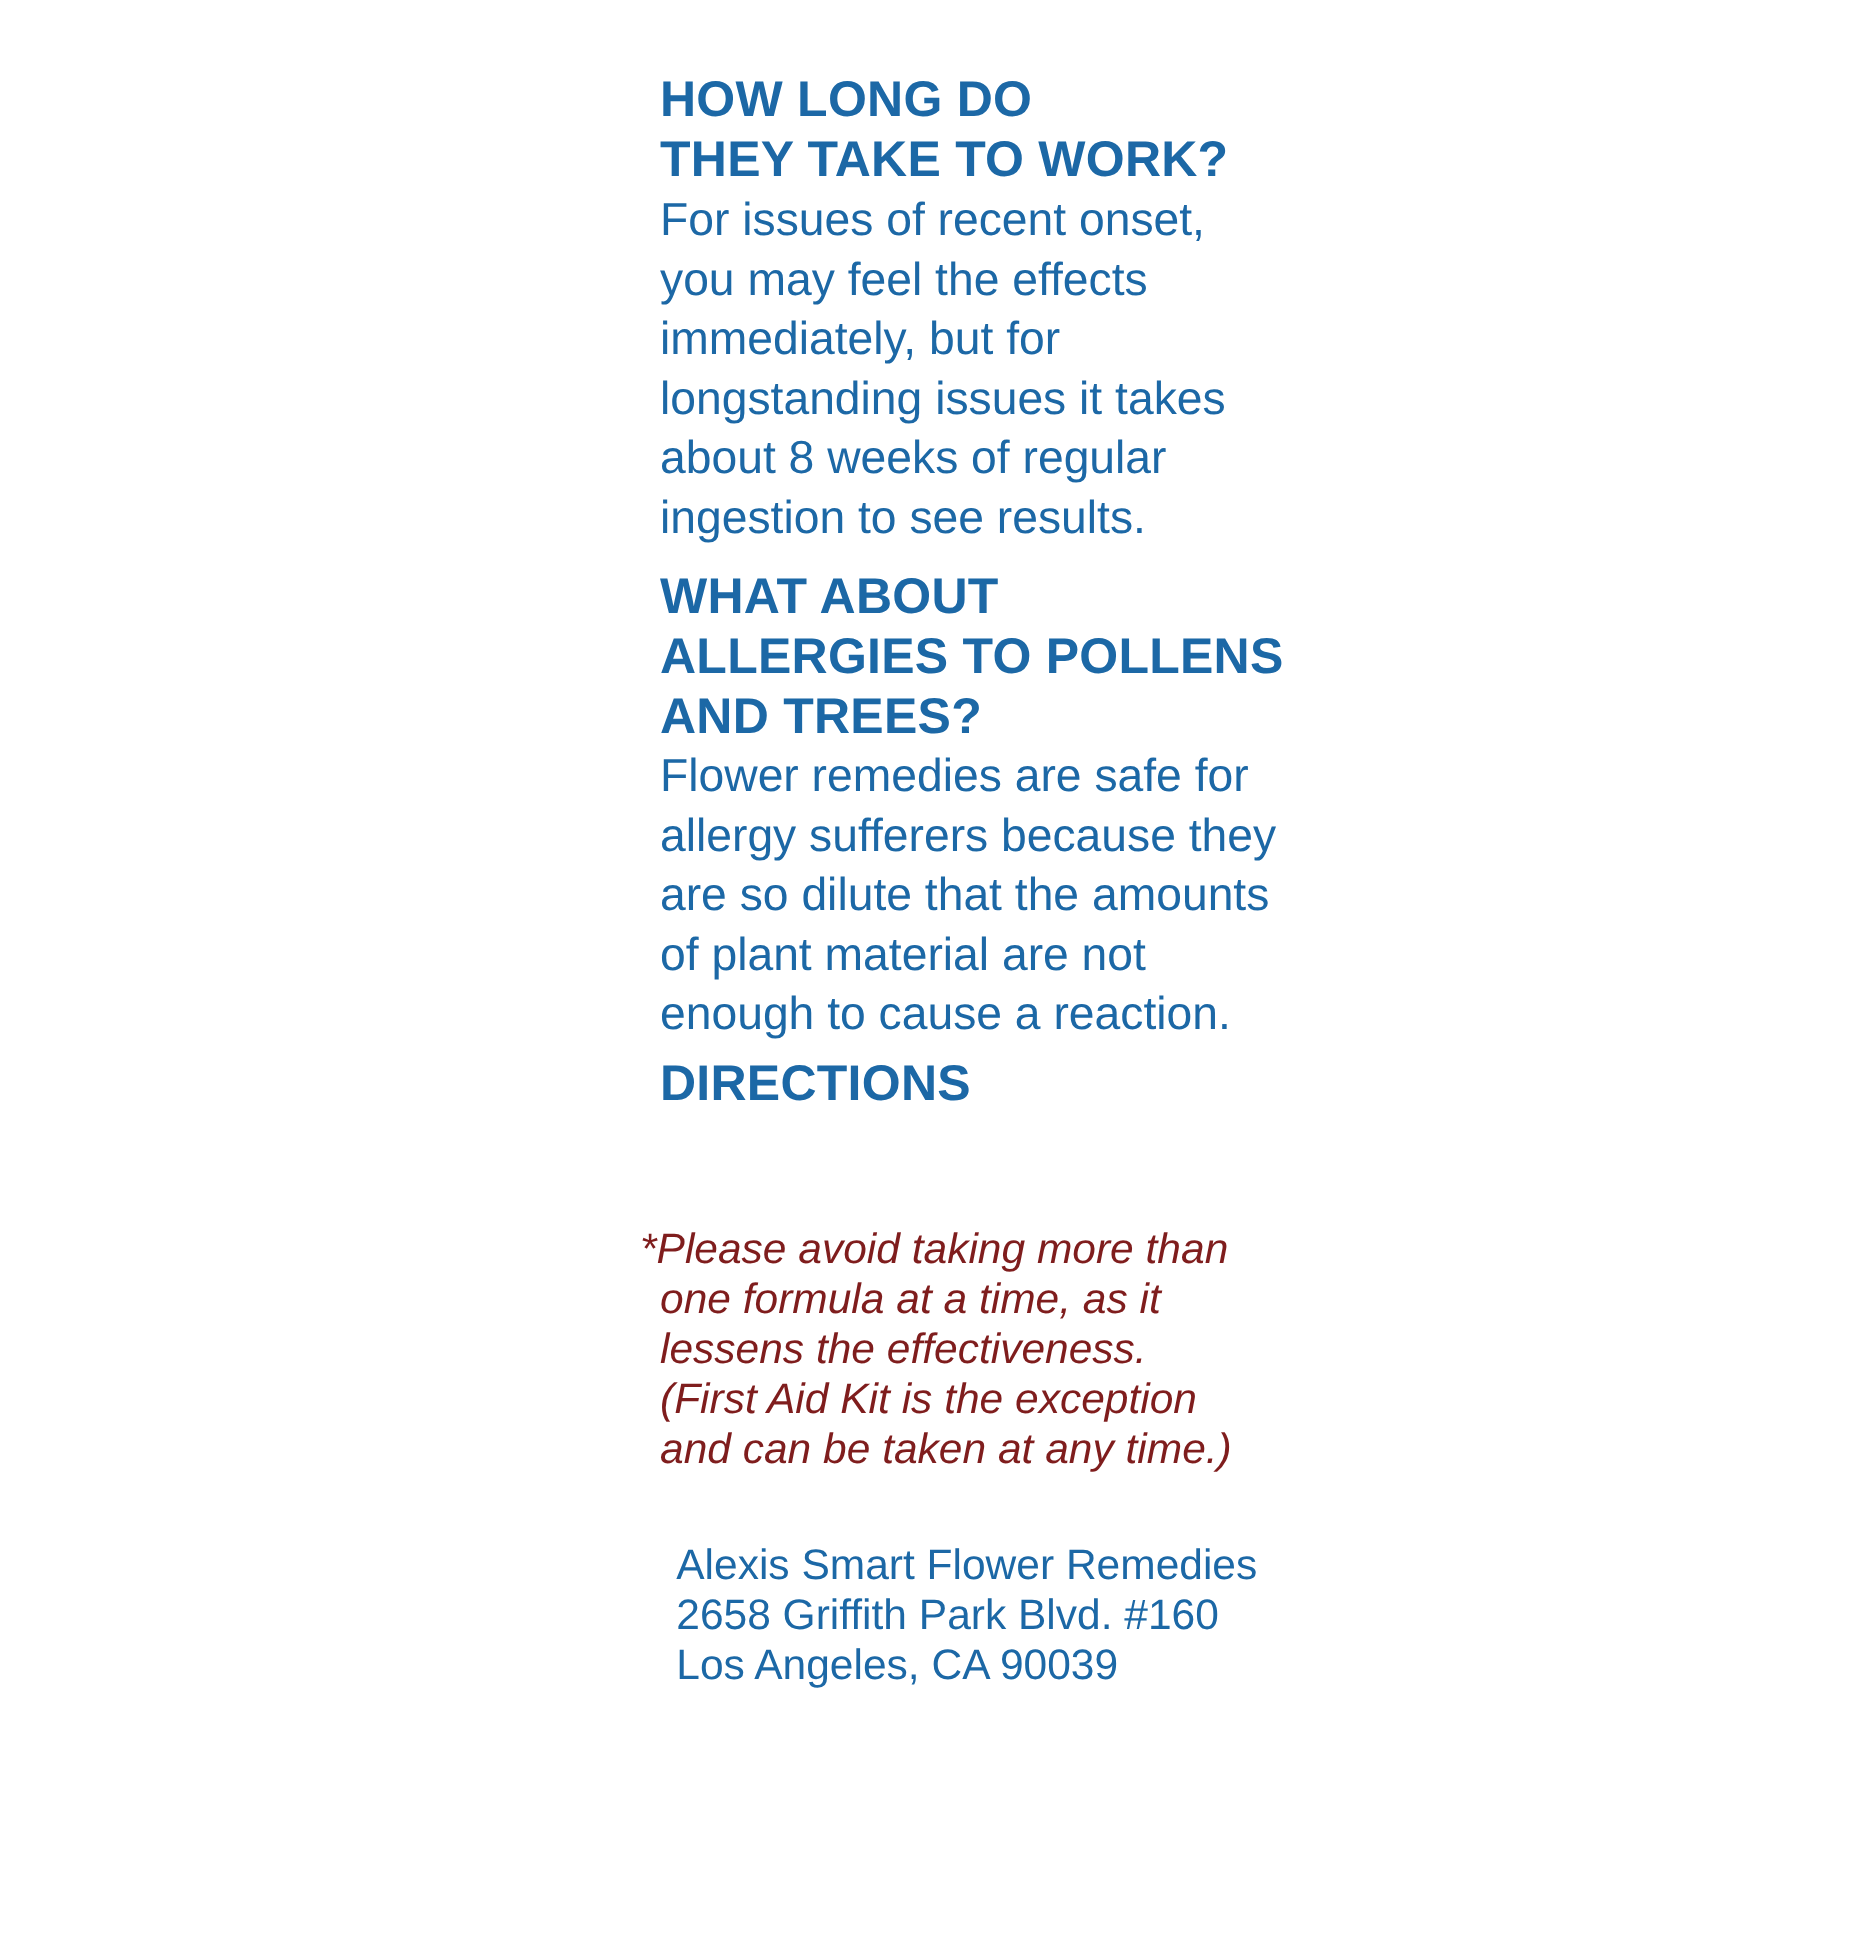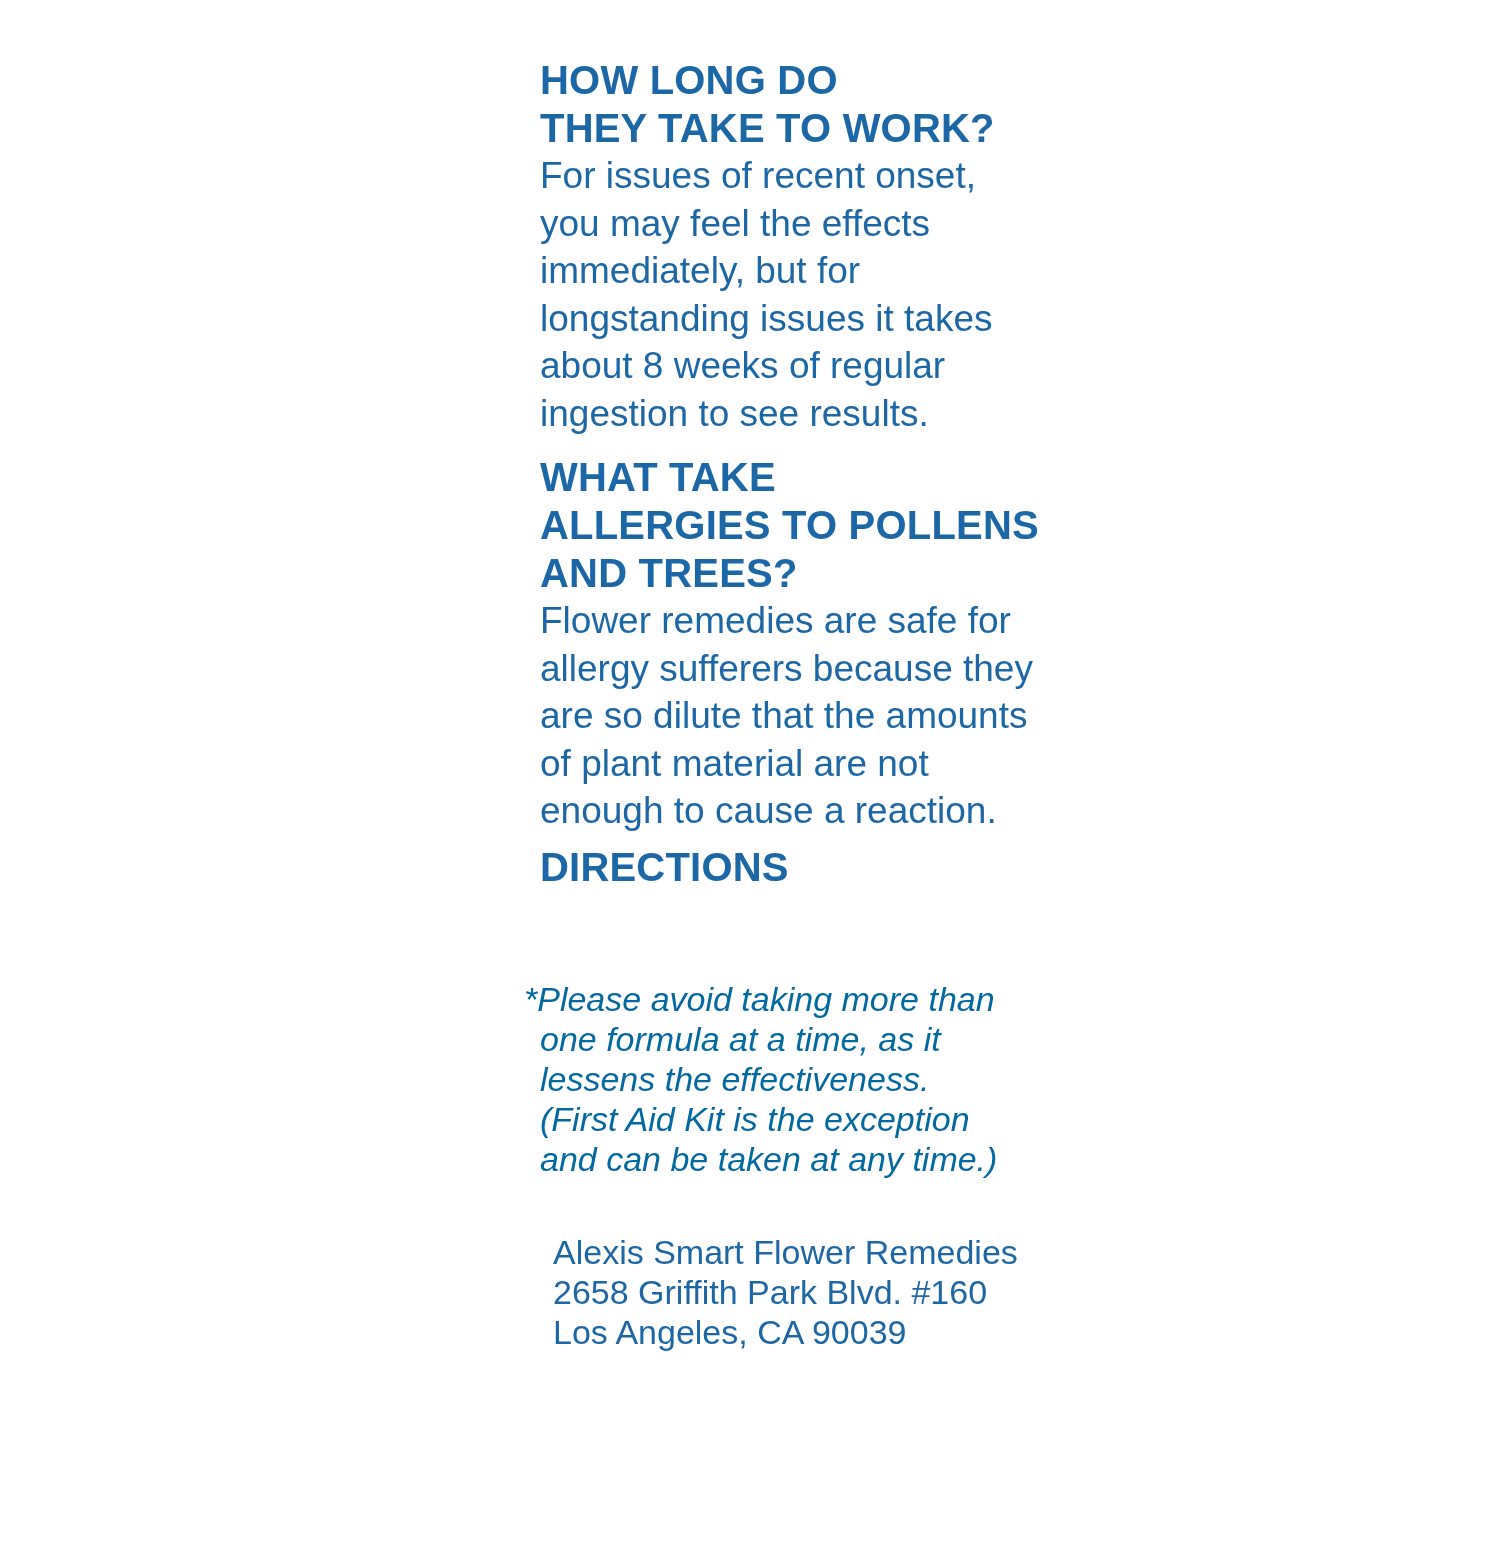--- a/index.html
+++ b/index.html
@@ -8,21 +8,21 @@
     position: relative;
     width: 1500px;
     height: 1557px;
     background: #ffffff;
     overflow: hidden;
     font-family: "Liberation Sans", sans-serif;
     color: #1c68a6;
   }
   .column {
     position: absolute;
-    left: 540px;
+    left: 528px;
     top: 56px;
     width: 640px;
   }
   .section-heading {
     font-size: 40px;
     line-height: 48px;
     font-weight: 700;
     letter-spacing: 0.2px;
     white-space: pre-line;
     color: #1c68a6;
@@ -37,21 +37,21 @@
   .sec-2 { margin-top: 16px; }
   .sec-3 { margin-top: 8px; }
   .footnote {
     margin-top: 88px;
     font-size: 34px;
     line-height: 40px;
     font-style: italic;
     font-weight: 400;
     white-space: pre-line;
     text-indent: -16px;
-    color: #0369a1;
+    color: #7f1d1d;
   }
   .footer {
     margin-top: 53px;
     font-size: 34px;
     line-height: 40px;
     font-weight: 400;
     color: #1c68a6;
     margin-left: 13px;
   }
   .footer div { white-space: pre-line; }
@@ -67,21 +67,21 @@
 THEY TAKE TO WORK?</h2>
       <p class="section-body">For issues of recent onset,
 you may feel the effects
 immediately, but for
 longstanding issues it takes
 about 8 weeks of regular
 ingestion to see results.</p>
     </section>
 
     <section class="sec-2">
-      <h2 class="section-heading">WHAT TAKE
+      <h2 class="section-heading">WHAT ABOUT
 ALLERGIES TO POLLENS
 AND TREES?</h2>
       <p class="section-body">Flower remedies are safe for
 allergy sufferers because they
 are so dilute that the amounts
 of plant material are not
 enough to cause a reaction.</p>
     </section>
 
     <section class="sec-3">

